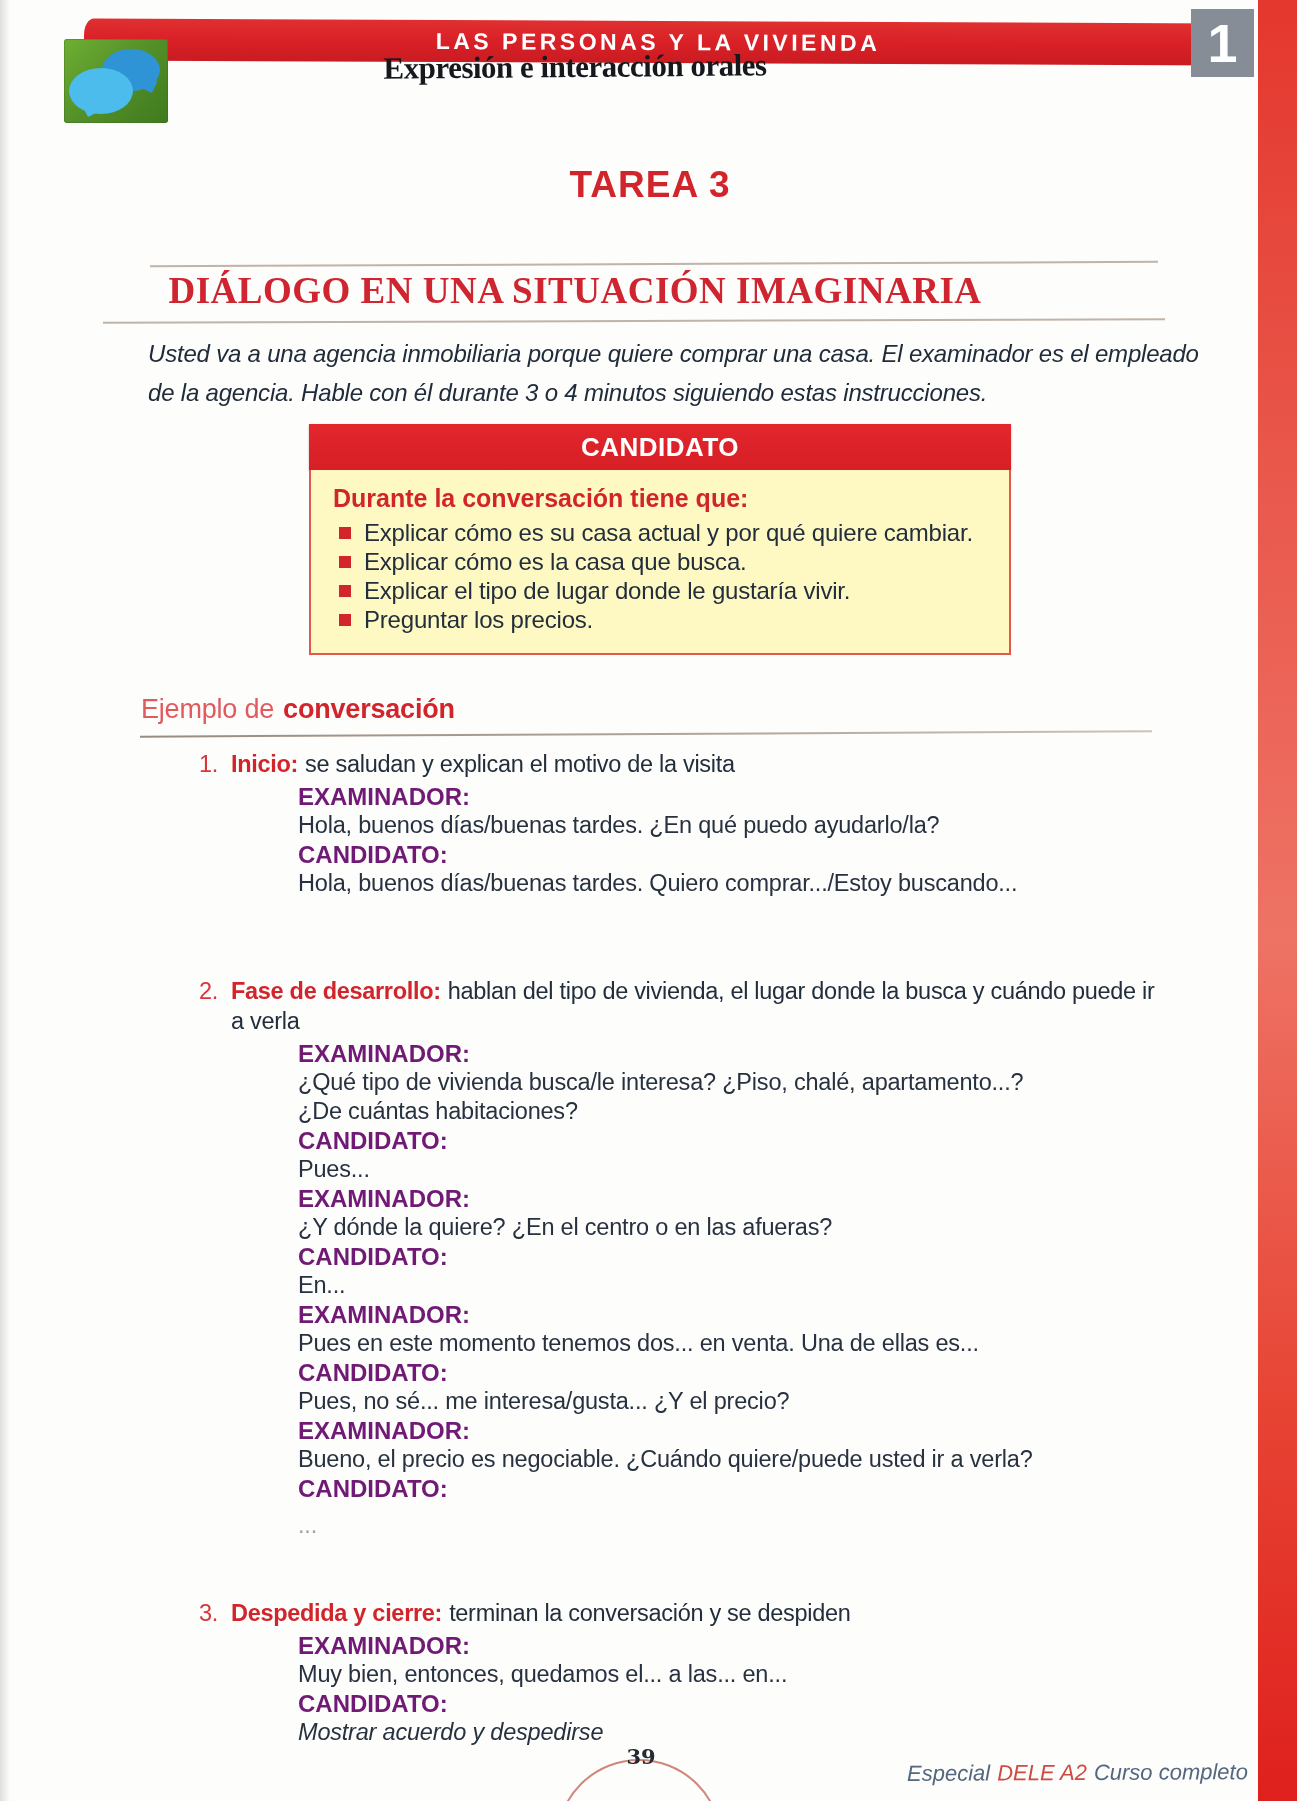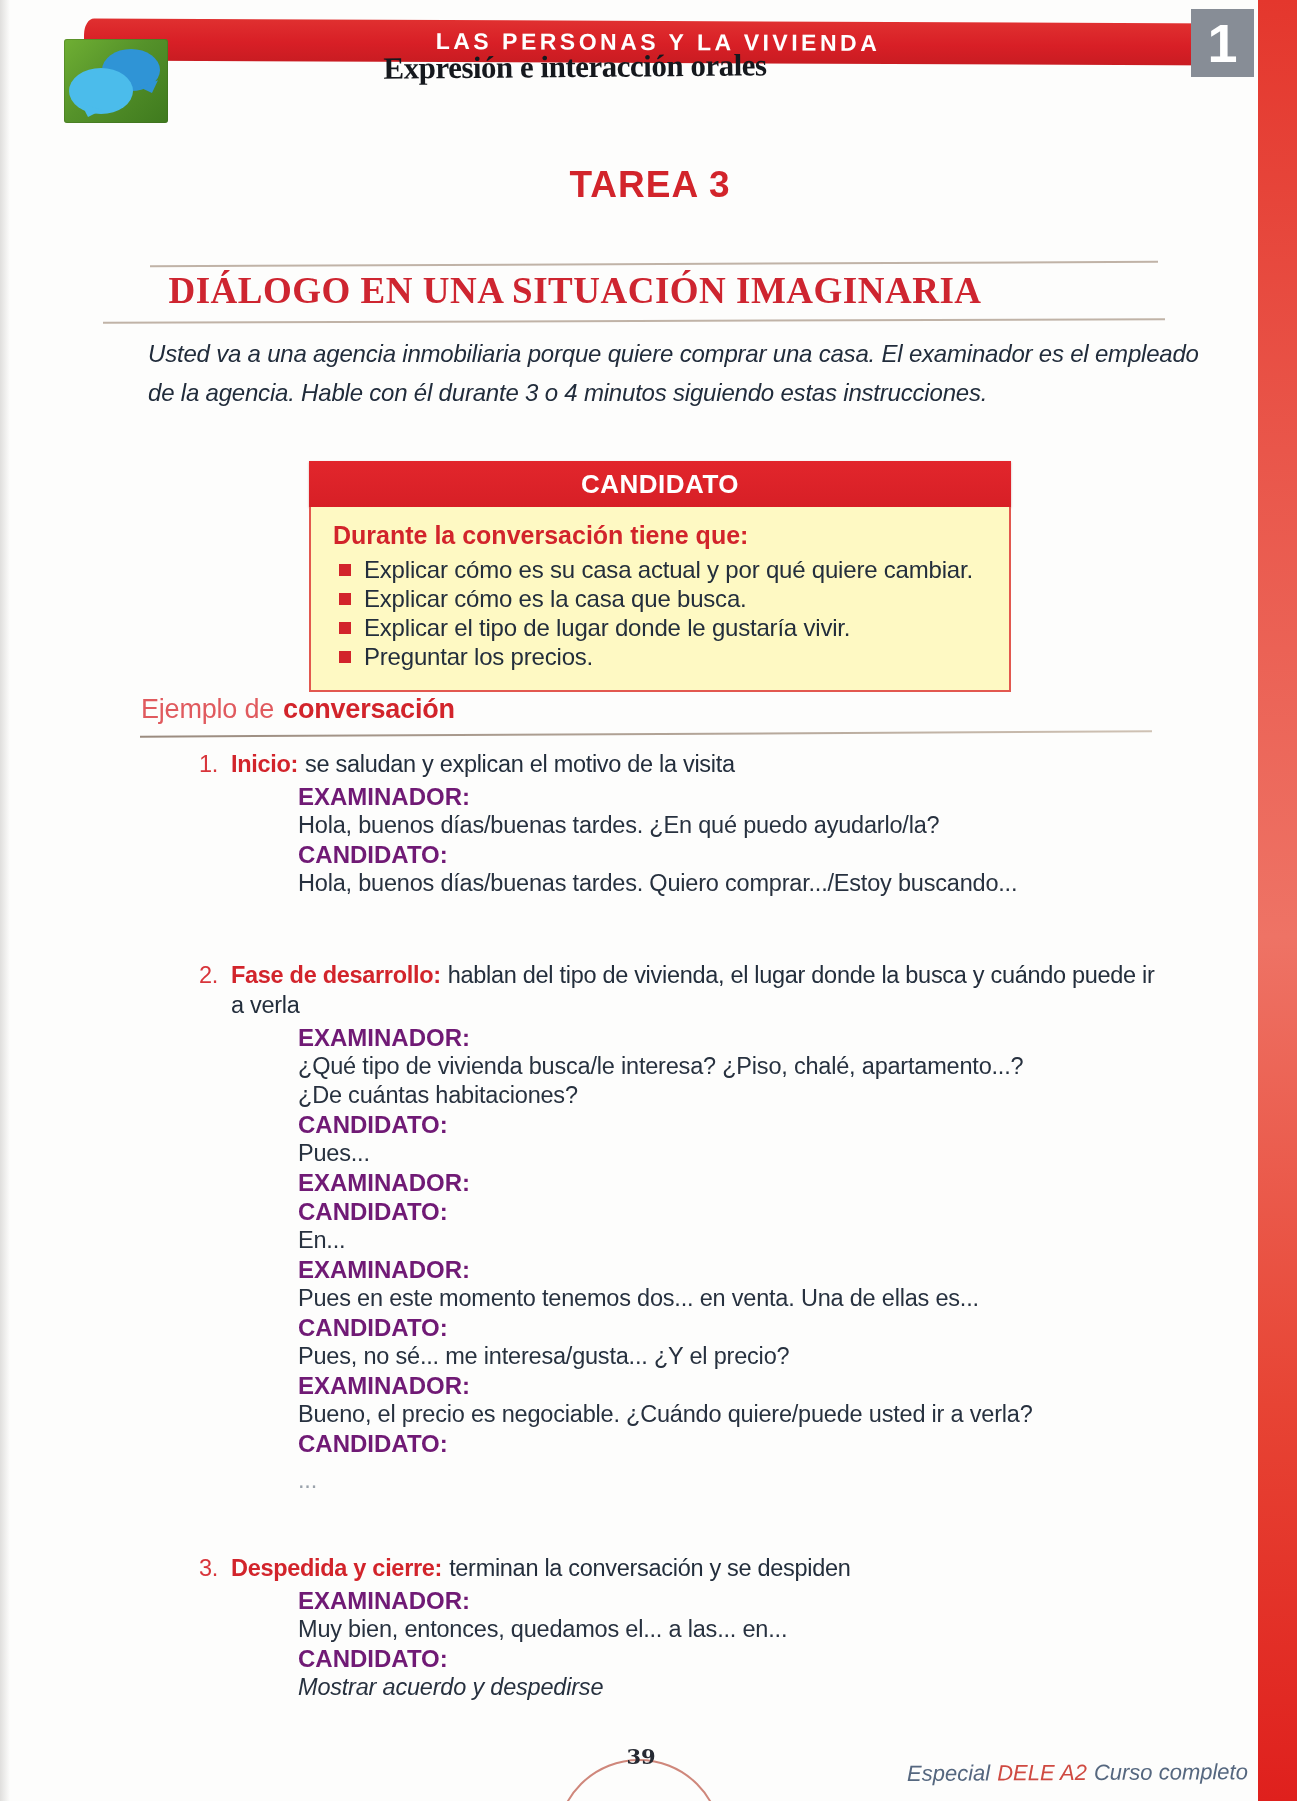--- a/index.html
+++ b/index.html
@@ -64,21 +64,20 @@
   .intro{
     position:absolute;left:148px;top:334px;width:1125px;
     font-style:italic;font-size:24px;line-height:39px;color:#212c3b;letter-spacing:-.2px;
   }
   
   .candidato-box{position:absolute;left:309px;top:424px;width:702px;}
   .candidato-header{
     height:46px;background:linear-gradient(180deg,#e2262c,#d71f26);
     display:flex;align-items:center;justify-content:center;
     box-shadow:0 1px 2px rgba(150,30,30,.35);
-    margin-top:37px;
   }
   .candidato-title{color:#fff;font-weight:bold;font-size:26px;letter-spacing:.5px;}
   .candidato-body{
     background:#fef9c3;border:2px solid #e2584f;border-top:none;
     padding:13px 14px 14px 22px;
   }
   .candidato-subtitle{color:#d2242b;font-weight:bold;font-size:25px;line-height:30px;margin-bottom:3px;}
   .candidato-list{list-style:none;margin:5px;padding:0;}
   .candidato-list li{display:flex;font-size:24px;line-height:29px;color:#232e3c;letter-spacing:-.2px;}
   .bullet-square{flex:0 0 12px;width:12px;height:12px;background:#d2242b;margin:9px 13px 0 1px;}
@@ -87,21 +86,21 @@
   .example-heading .light{color:#e05a5e;font-weight:400;margin-right:9px;}
   .example-heading .bold{color:#d2242b;font-weight:bold;}
   .example-rule{
     position:absolute;left:140px;top:733px;width:1012px;height:2px;
     background:linear-gradient(90deg,#9a8b7f,#b5a79a 60%,#cfc2b4);transform:rotate(-.3deg);
   }
   .steps{position:absolute;left:199px;top:749px;width:1010px;}
   .step-head{font-size:23.5px;line-height:30px;color:#232e3c;padding-left:32px;letter-spacing:-.3px;}
   .step-num{display:inline-block;width:32px;margin-left:-32px;color:#d8353b;}
   .step-label{font-weight:bold;color:#d2242b;margin-right:7px;}
-  .step-2{margin-top:62px;}
+  .step-2{margin-top:78px;}
   .step-3{margin-top:58px;}
   .dialog{margin-left:99px;margin-top:3px;}
   .dialog-line{font-size:23.5px;line-height:29px;color:#27313f;letter-spacing:-.2px;}
   .dialog-line.speaker{font-weight:bold;font-size:24px;color:#701a75;letter-spacing:0;}
   .dialog-line.italic{font-style:italic;}
   .dialog-line.faint{color:#9aa2ab;margin-top:8px;}
   
   .footer-circle{
     position:absolute;left:556px;top:1759px;width:162px;height:162px;border-radius:50%;
     border:2px solid #cf877b;
@@ -190,20 +189,21 @@
       </div>
       <div class="step step-2">
         <div class="step-head"><span class="step-num">2.</span><span class="step-label">Fase de desarrollo:</span><span class="step-desc">hablan del tipo de vivienda, el lugar donde la busca y cuándo puede ir</span><div class="step-desc-cont">a verla</div></div>
         <div class="dialog">
           <div class="dialog-line speaker">EXAMINADOR:</div>
           <div class="dialog-line">¿Qué tipo de vivienda busca/le interesa? ¿Piso, chalé, apartamento...?</div>
           <div class="dialog-line">¿De cuántas habitaciones?</div>
           <div class="dialog-line speaker">CANDIDATO:</div>
           <div class="dialog-line">Pues...</div>
           <div class="dialog-line speaker">EXAMINADOR:</div>
+          <div class="dialog-line">¿Y dónde la quiere? ¿En el centro o en las afueras?</div>
           <div class="dialog-line speaker">CANDIDATO:</div>
           <div class="dialog-line">En...</div>
           <div class="dialog-line speaker">EXAMINADOR:</div>
           <div class="dialog-line">Pues en este momento tenemos dos... en venta. Una de ellas es...</div>
           <div class="dialog-line speaker">CANDIDATO:</div>
           <div class="dialog-line">Pues, no sé... me interesa/gusta... ¿Y el precio?</div>
           <div class="dialog-line speaker">EXAMINADOR:</div>
           <div class="dialog-line">Bueno, el precio es negociable. ¿Cuándo quiere/puede usted ir a verla?</div>
           <div class="dialog-line speaker">CANDIDATO:</div>
           <div class="dialog-line faint">...</div>

